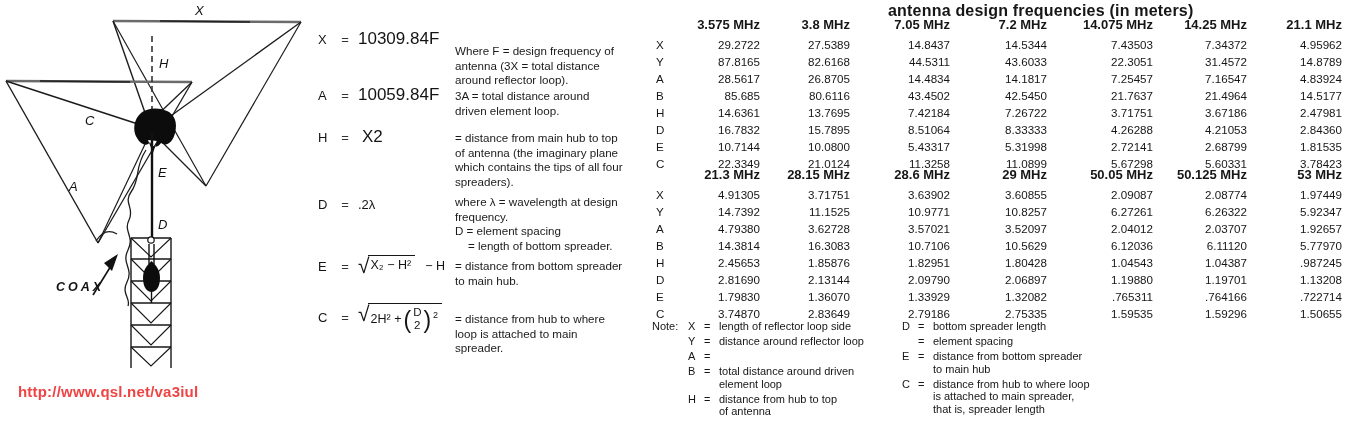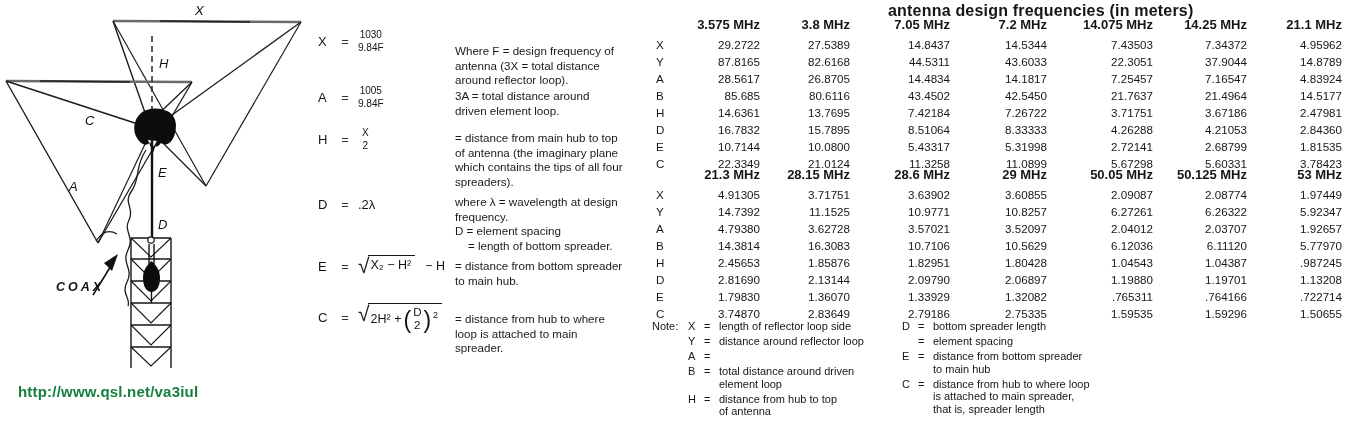--- a/index.html
+++ b/index.html
@@ -6,28 +6,28 @@
   #page{
     position:relative; width:1345px; height:422px; overflow:hidden;
     background:#fff; color:#161616;
     font-family:"Liberation Sans", sans-serif;
   }
   
   #diagram{position:absolute;left:0;top:0;width:320px;height:422px;}
   .dlabel{font-style:italic;font-size:13px;fill:#111;}
   .coaxlabel{font-style:italic;font-size:12.5px;letter-spacing:3px;fill:#111;font-weight:bold;}
   #page-url{
-    position:absolute;left:18px;top:383px;font-size:15px;font-weight:bold;color:#15803d;
+    position:absolute;left:18px;top:383px;font-size:15px;font-weight:bold;color:#ef4444;
     letter-spacing:0.2px;
   }
   
   .fx{position:absolute;left:318px;display:flex;align-items:center;gap:7px;font-size:13px;color:#141414;}
   .fx .lbl{width:14px;display:inline-block;}
   .fx .eq{width:12px;text-align:center;color:#333;}
-  .frac{display:inline-flex;flex-direction:column;font-size:10px;line-height:1.3;text-align:center;}
+  .frac{display:inline-flex;flex-direction:row;font-size:17px;line-height:1.3;text-align:right;}
   .sqrt{display:inline-flex;align-items:flex-start;}
   .sqrt .rad{font-size:21px;line-height:1.05;margin-right:-2px;font-weight:400;}
   .sqrt .bar{border-top:1.4px solid #161616;padding:2px 4px 0 3px;font-size:12.5px;display:inline-flex;align-items:center;gap:2px;}
   .suffix{font-size:12.5px;margin-left:3px;}
   .bigp{font-size:23px;font-weight:300;line-height:0.8;position:relative;top:1px;}
   .pfrac{display:inline-flex;flex-direction:column;text-align:center;font-size:11.5px;line-height:1.15;}
   .pow{font-size:9px;position:relative;top:-4px;}
   
   .expl{position:absolute;left:455px;width:200px;font-size:11.6px;line-height:14.5px;
         white-space:pre-wrap;color:#1a1a1a;}
@@ -221,21 +221,21 @@
           <td>7.34372</td>
           <td>4.95962</td>
         </tr>
         <tr>
           <td class="rl">Y</td>
           <td>87.8165</td>
           <td>82.6168</td>
           <td>44.5311</td>
           <td>43.6033</td>
           <td>22.3051</td>
-          <td>37.9044</td>
+          <td>31.4572</td>
           <td>14.8789</td>
         </tr>
         <tr>
           <td class="rl">A</td>
           <td>28.5617</td>
           <td>26.8705</td>
           <td>14.4834</td>
           <td>14.1817</td>
           <td>7.25457</td>
           <td>7.16547</td>

